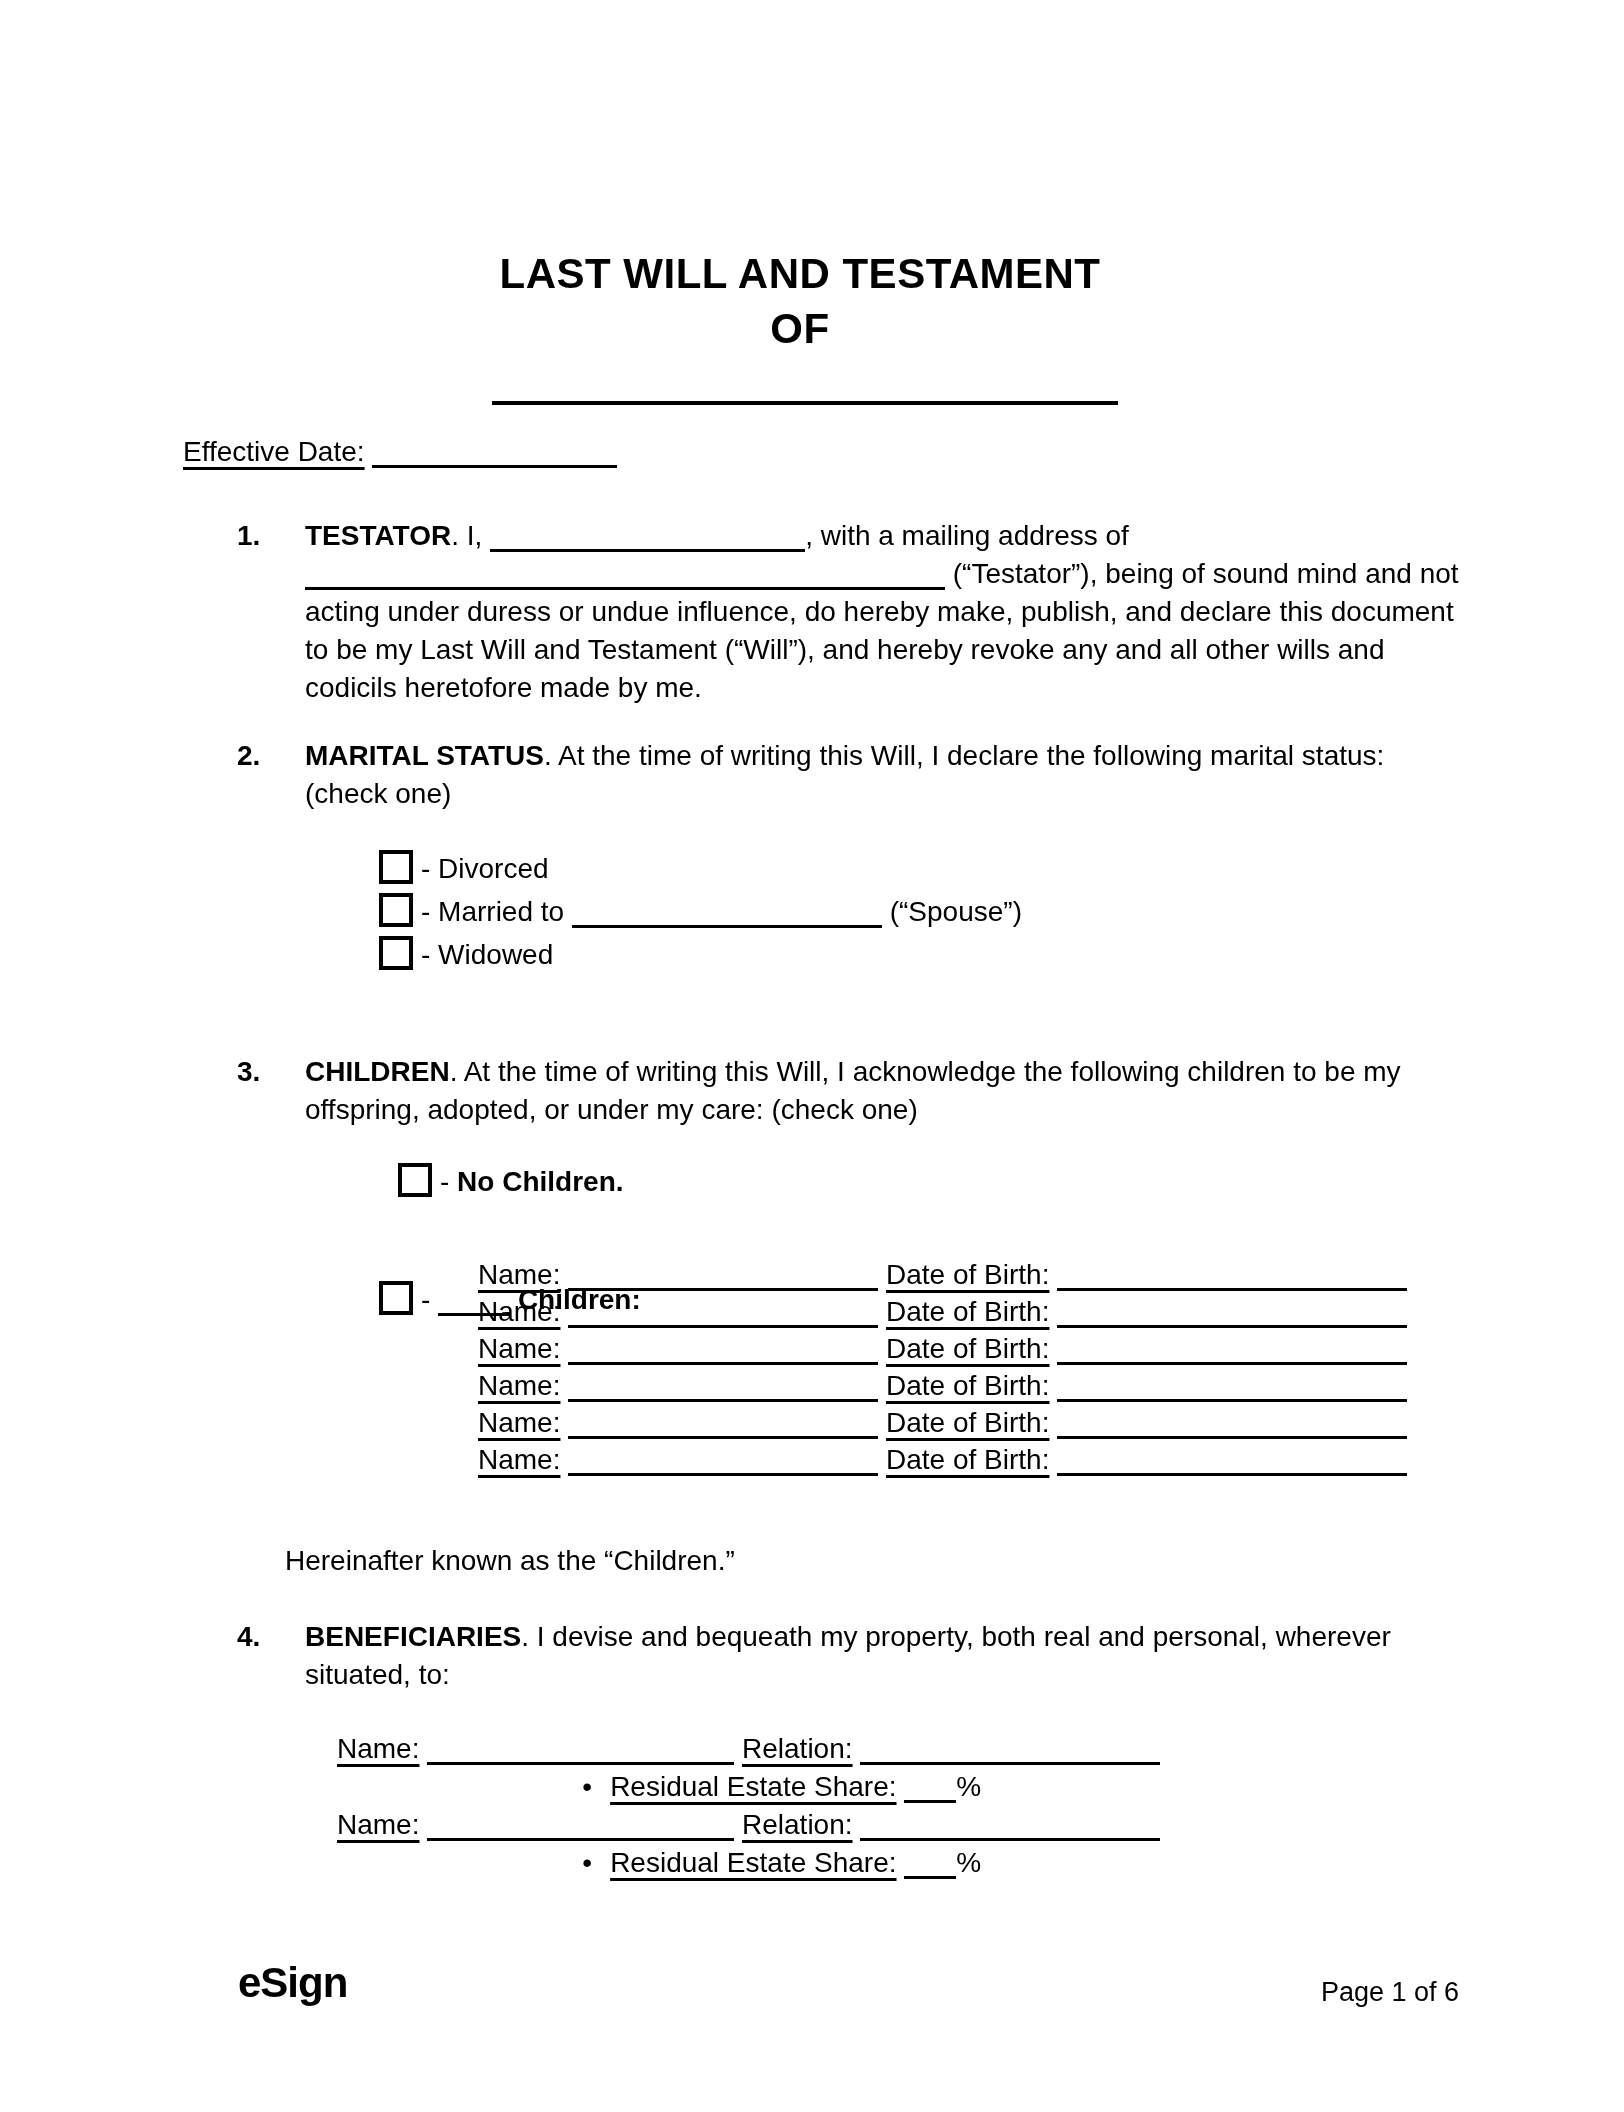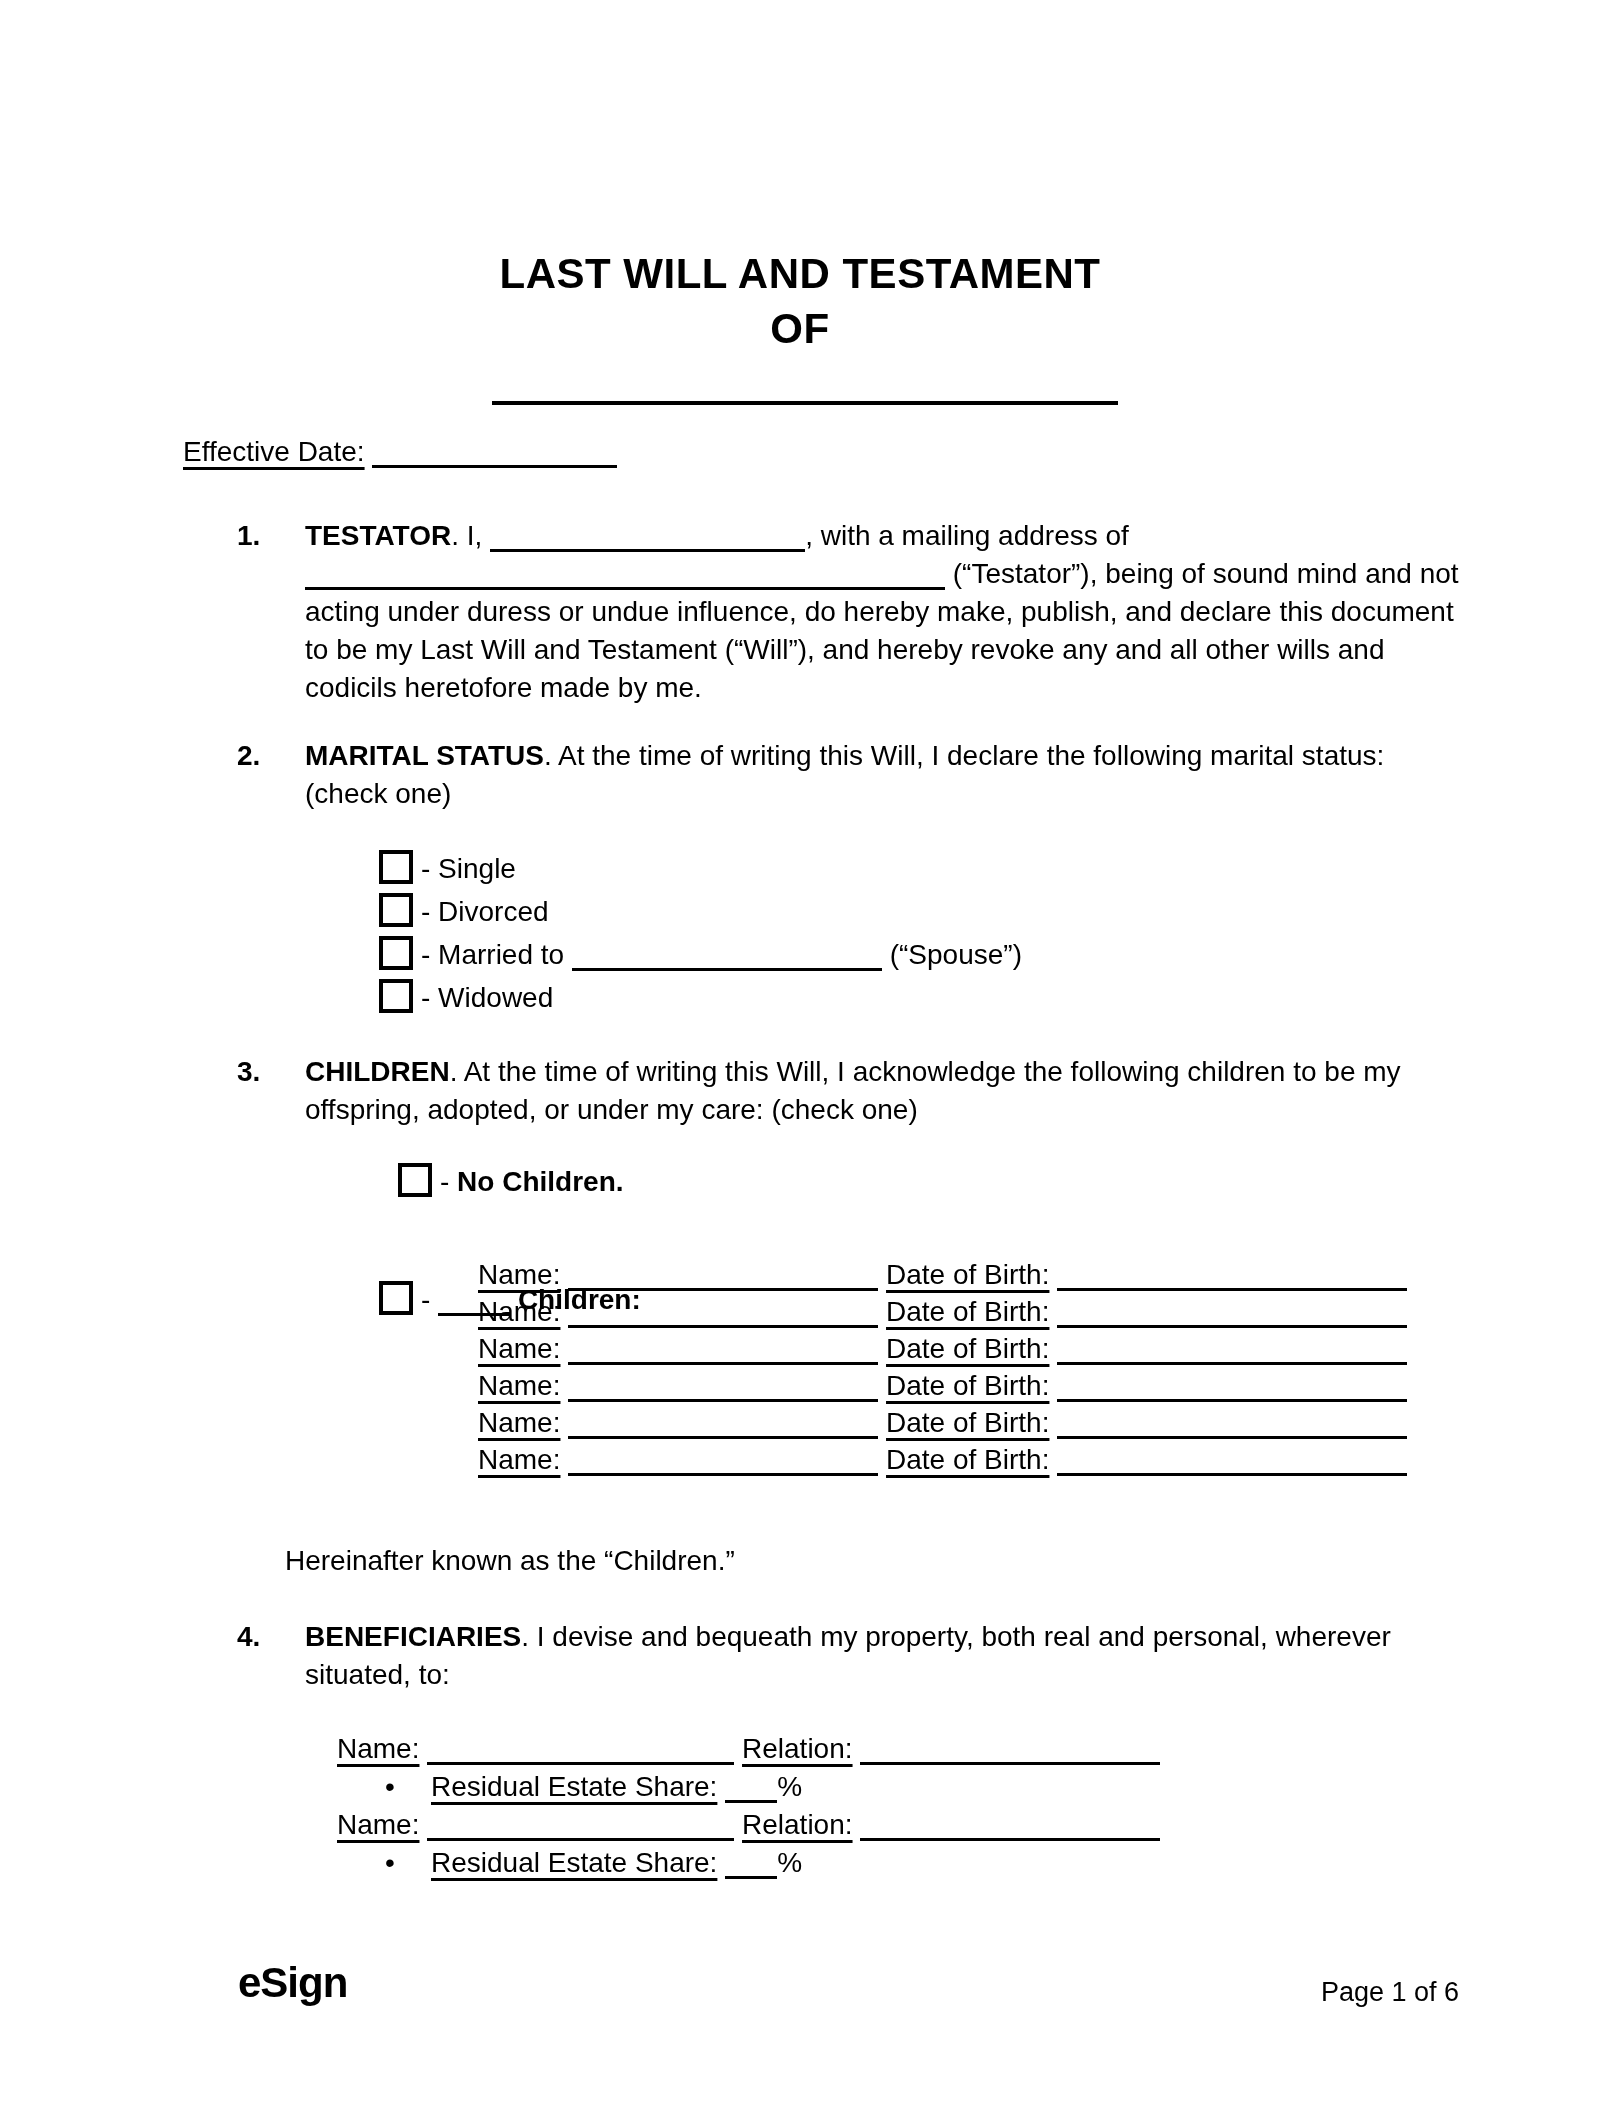--- a/index.html
+++ b/index.html
@@ -53,21 +53,21 @@
     margin-right:8px;
   }
   .cb-list{left:379px;top:847px;line-height:43px;}
   .cb-row{height:43px;white-space:nowrap;}
   .nochild-row{left:398px;top:1160px;line-height:43px;white-space:nowrap;}
   .childcount-row{left:379px;top:1278px;line-height:43px;white-space:nowrap;}
   .child-table{left:478px;top:1256px;line-height:37px;}
   .child-row{height:37px;white-space:nowrap;}
   .hereinafter{left:285px;top:1542px;line-height:38px;}
   .bens{left:337px;top:1730px;line-height:38px;}
-  .ben-row{height:38px;white-space:nowrap;}
+  .ben-row{height:38px;white-space:nowrap;text-align:center;}
   .bullet-row{padding-left:48px;}
   .bullet{display:inline-block;width:46px;font-size:28px;}
   .footer-logo{
     left:238px;top:1962px;
     font-size:42px;font-weight:bold;line-height:42px;
     letter-spacing:-1px;
   }
   .footer-page{right:141px;top:1975px;font-size:27px;line-height:34px;}
 </style>
 </head>
@@ -98,23 +98,20 @@
 
   <div class="abs sec s2">
     <span class="num">2.</span>
     <span class="txt">
       <span class="b">MARITAL STATUS</span><span>. At the time of writing this Will, I declare the following marital status: (check one)</span>
     </span>
   </div>
 
   <div class="abs cb-list">
     <div class="cb-row">
-      <span class="cb"></span><span>- Single</span>
-    </div>
-    <div class="cb-row">
       <span class="cb"></span><span>- Divorced</span>
     </div>
     <div class="cb-row">
       <span class="cb"></span><span>- Married to</span>
       <span class="blank w310"></span>
       <span>(“Spouse”)</span>
     </div>
     <div class="cb-row">
       <span class="cb"></span><span>- Widowed</span>
     </div>

